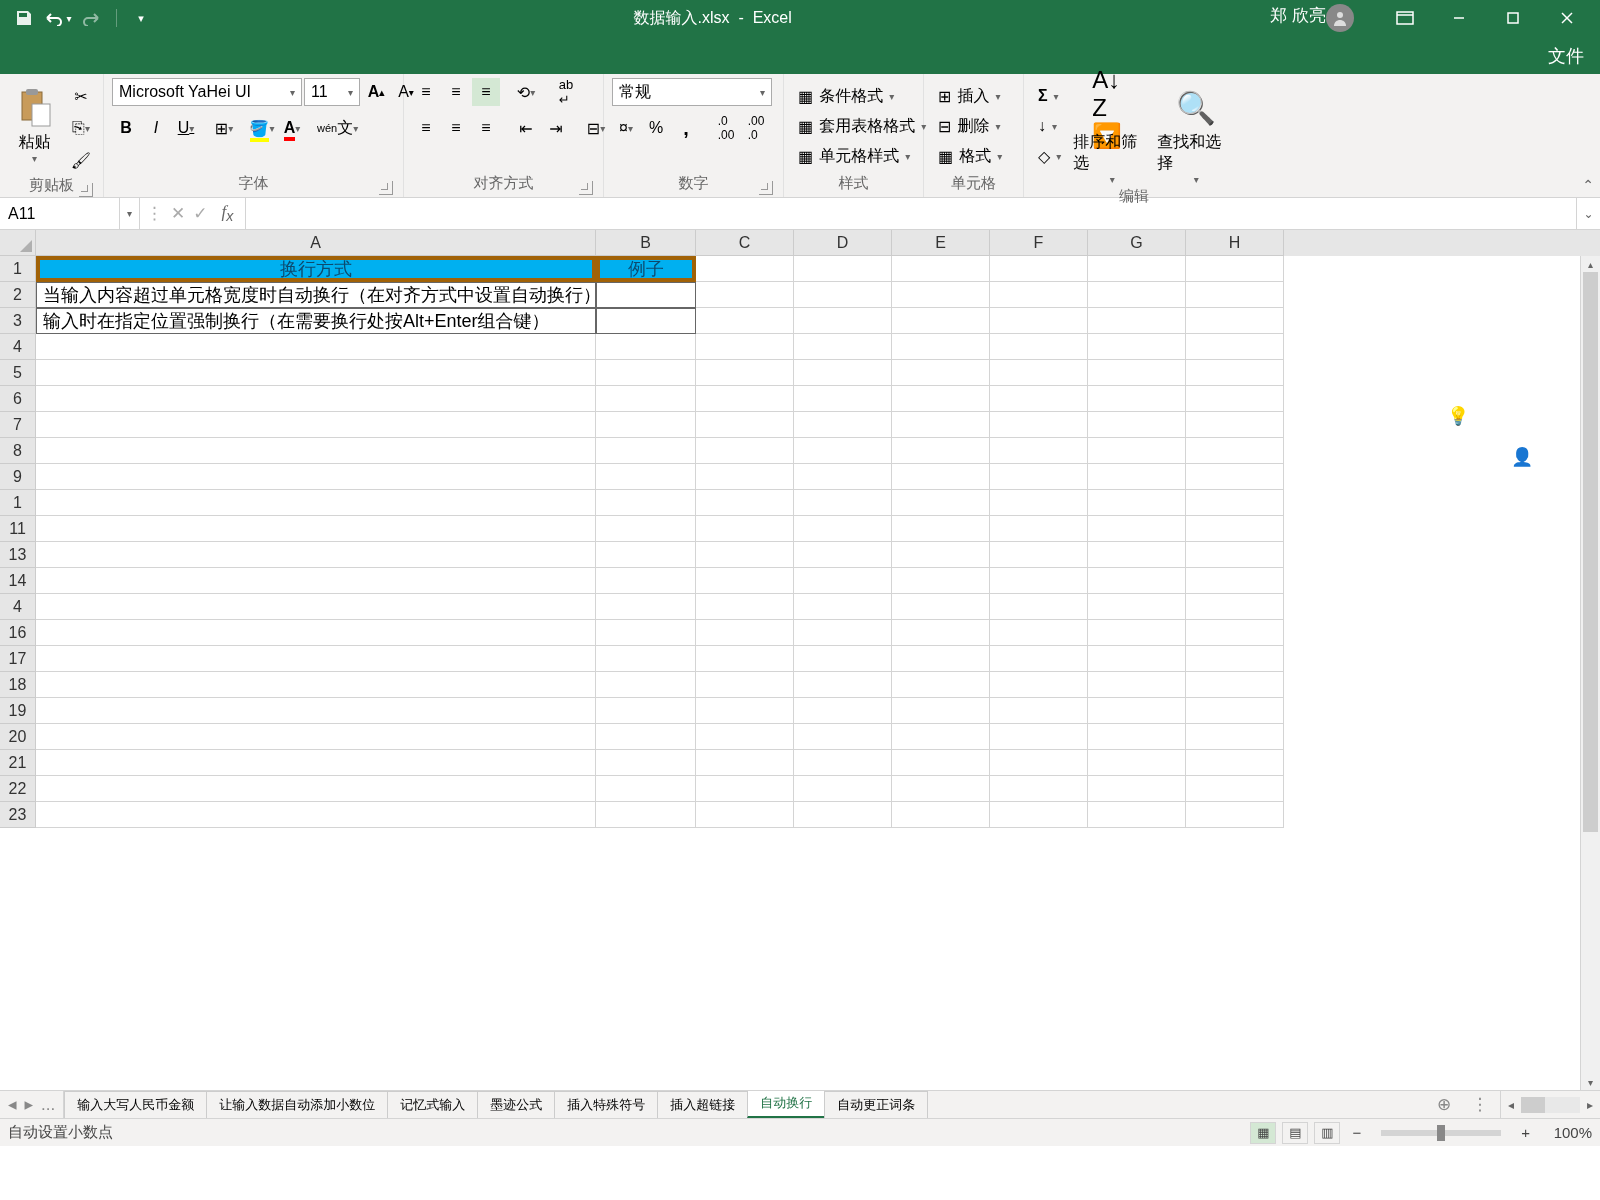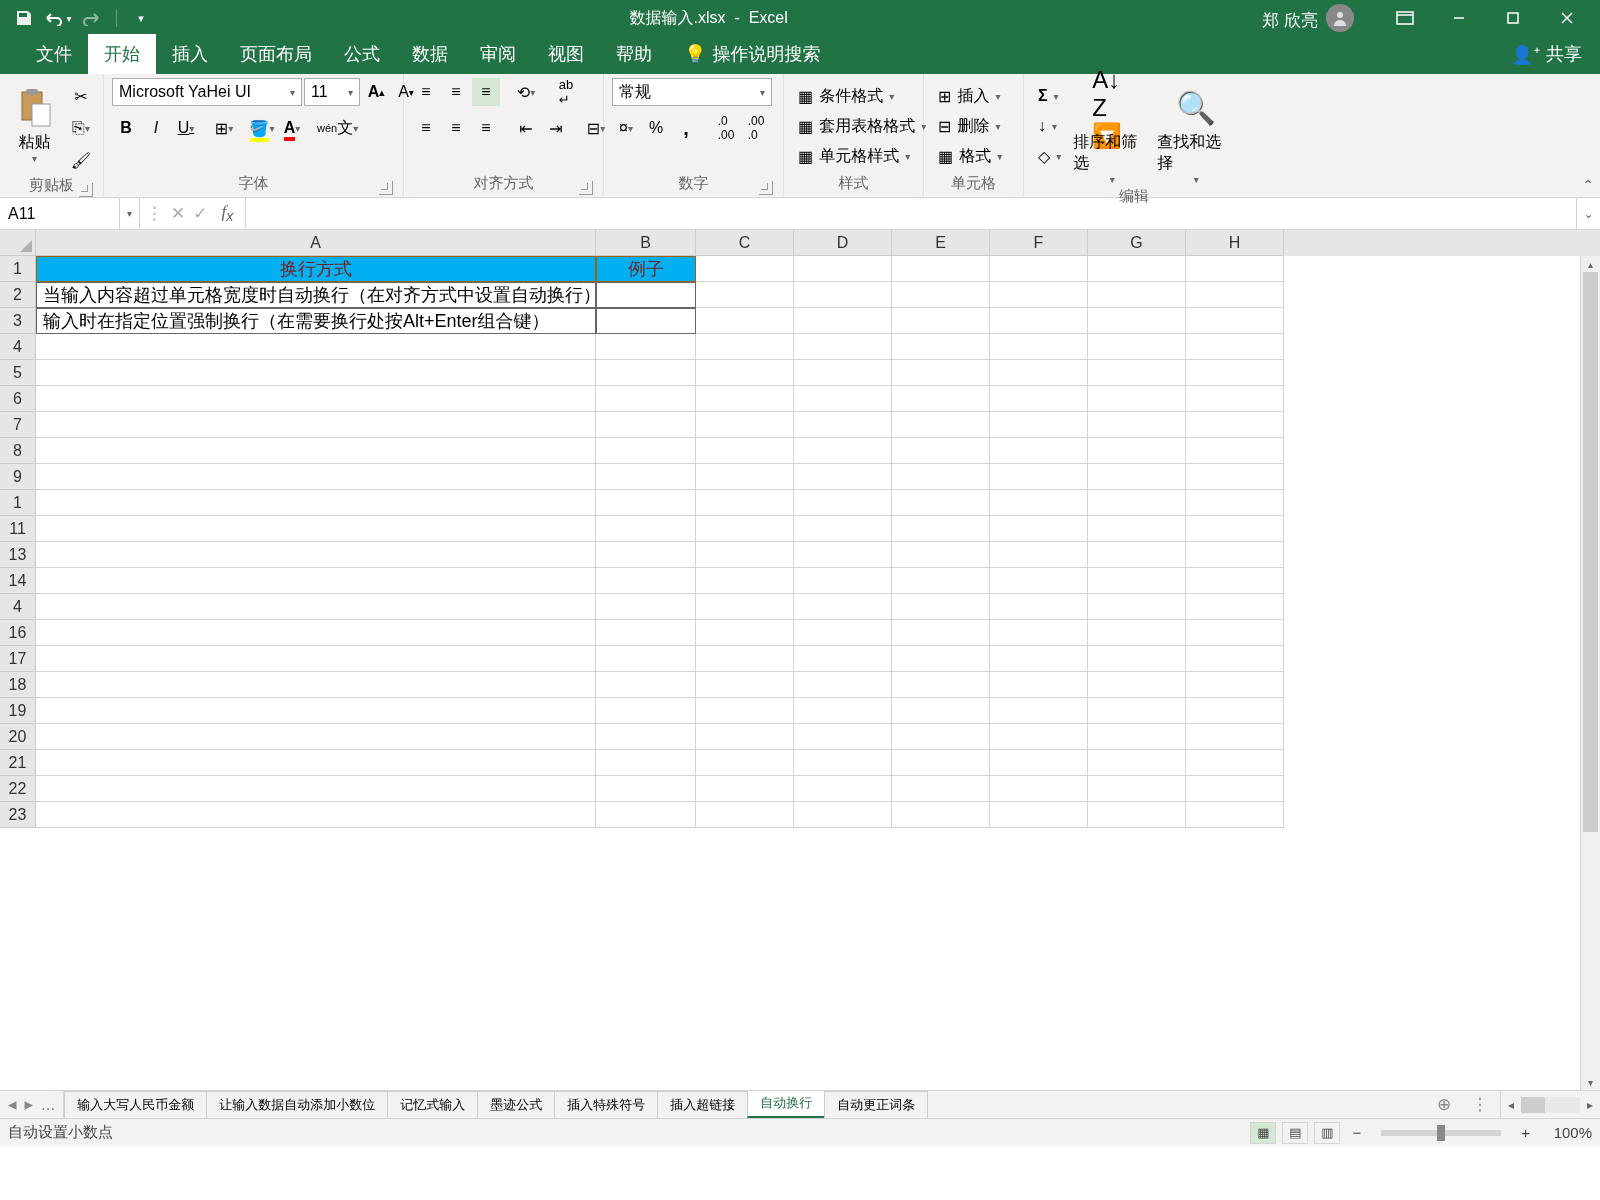--- a/index.html
+++ b/index.html
@@ -5,26 +5,26 @@
 * { margin: 0; padding: 0; box-sizing: border-box; font-family: "Microsoft YaHei UI", "Segoe UI", sans-serif; }
 body { width: 1600px; height: 1200px; background: #fff; overflow: hidden; font-size: 17px; }
 
 
 .titlebar { height: 36px; background: #217346; display: flex; align-items: center; color: #fff; }
 .qat { display: flex; align-items: center; padding-left: 10px; gap: 6px; }
 .qat-btn { width: 28px; height: 28px; display: flex; align-items: center; justify-content: center; color: #fff; }
 .qat-sep { width: 1px; height: 18px; background: rgba(255,255,255,.3); margin: 0 4px; }
 .title-center { flex: 1; text-align: center; font-size: 16px; }
 .title-right { display: flex; align-items: center; gap: 8px; padding-right: 10px; }
-.user-area { display: flex; align-items: flex-end; gap: 8px; margin-right: 20px; }
+.user-area { display: flex; align-items: flex-start; margin-right: 20px; }
 .avatar { width: 28px; height: 28px; border-radius: 50%; background: #888; display: flex; align-items: center; justify-content: center; }
 .win-btn { width: 46px; height: 36px; display: flex; align-items: center; justify-content: center; }
 
 
-.ribbon-tabs { height: 38px; background: #217346; display: flex; align-items: flex-end; color: #fff; padding-left: 20px; }
+.ribbon-tabs { height: 38px; background: #217346; display: flex; align-items: flex-end; color: #fff; padding-left: 4px; flex-direction: column; }
 .rtab { padding: 8px 16px 8px; font-size: 18px; cursor: pointer; }
 .rtab.active { background: #fff; color: #217346; }
 .tell-me { display: flex; align-items: center; gap: 6px; padding: 8px 16px; font-size: 18px; }
 .share { margin-left: auto; padding: 8px 18px; display: flex; align-items: center; gap: 6px; font-size: 18px; }
 
 
 .ribbon { height: 124px; background: #f3f2f1; border-bottom: 1px solid #d4d4d4; display: flex; position: relative; }
 .group { border-right: 1px solid #e1e1e1; padding: 4px 8px 0; display: flex; flex-direction: column; }
 .group-body { flex: 1; display: flex; align-items: flex-start; gap: 6px; }
 .group-label { text-align: center; font-size: 15px; color: #666; padding: 2px 0 4px; position: relative; }
@@ -55,21 +55,21 @@
 
 .grid-area { position: relative; height: 860px; display: flex; flex-direction: column; }
 .col-headers { display: flex; height: 26px; background: #e6e6e6; }
 .corner { width: 36px; background: #e6e6e6; border-right: 1px solid #ccc; border-bottom: 1px solid #ccc; position: relative; }
 .corner::after { content: ''; position: absolute; right: 3px; bottom: 3px; width: 0; height: 0; border-style: solid; border-width: 0 0 12px 12px; border-color: transparent transparent #b0b0b0 transparent; }
 .col-h { border-right: 1px solid #ccc; border-bottom: 1px solid #ccc; display: flex; align-items: center; justify-content: center; font-size: 16px; color: #333; background: #e6e6e6; }
 .grid-body { flex: 1; overflow: hidden; position: relative; }
 .grid-row { display: flex; height: 26px; }
 .row-h { width: 36px; background: #e6e6e6; border-right: 1px solid #ccc; border-bottom: 1px solid #ccc; display: flex; align-items: center; justify-content: center; font-size: 16px; color: #333; }
 .cell { border-right: 1px solid #d4d4d4; border-bottom: 1px solid #d4d4d4; padding: 0 6px; display: flex; align-items: center; font-size: 18px; overflow: hidden; white-space: nowrap; }
-.cell.header-cell { background: #00b0f0; color: #7f1d1d; justify-content: center; border: 1px solid #a16207; }
+.cell.header-cell { background: #00b0f0; color: #0c4a6e; justify-content: center; border: 4px solid #a16207; }
 .cell.bordered { border: 1px solid #666; }
 .vscroll { position: absolute; right: 0; top: 26px; bottom: 0; width: 20px; background: #f0f0f0; border-left: 1px solid #d4d4d4; }
 .vscroll-thumb { position: absolute; top: 16px; left: 2px; right: 2px; height: 560px; background: #cdcdcd; }
 .vscroll-arrow { position: absolute; left: 0; right: 0; height: 16px; display: flex; align-items: center; justify-content: center; font-size: 10px; color: #666; }
 
 
 .sheet-bar { height: 28px; border-top: 1px solid #d4d4d4; display: flex; align-items: stretch; background: #f3f2f1; }
 .sheet-nav { display: flex; align-items: center; padding: 0 8px; gap: 8px; color: #888; border-right: 1px solid #d4d4d4; }
 .sheet-tabs { display: flex; align-items: flex-end; flex: 1; overflow: hidden; }
 .sheet-tab { padding: 4px 12px; border: 1px solid #ccc; border-bottom: none; margin-right: -1px; background: #f3f2f1; font-size: 13px; white-space: nowrap; }

